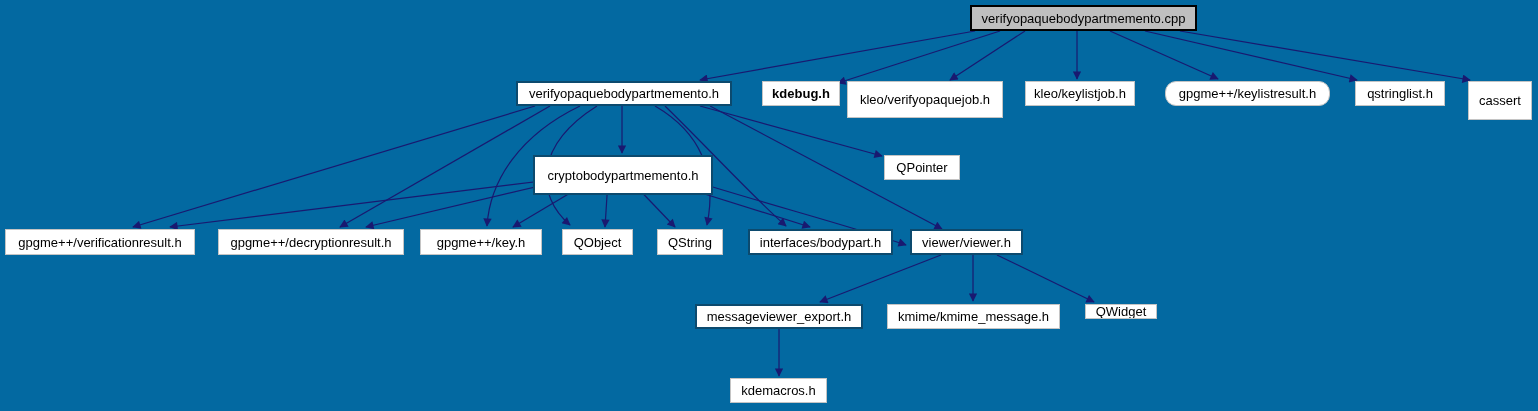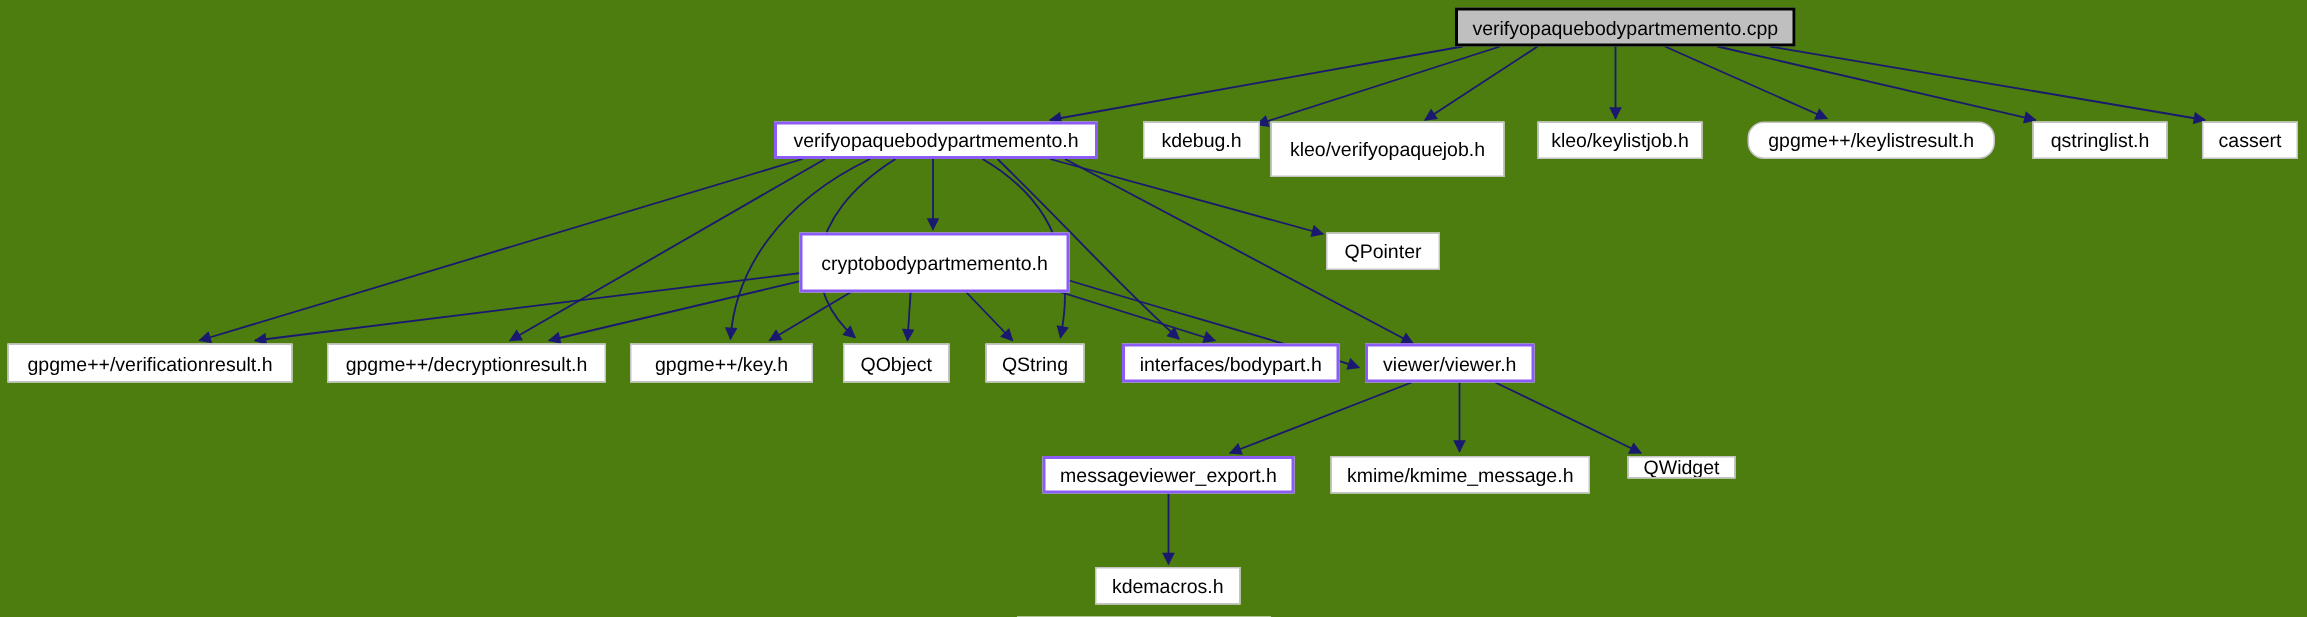--- a/index.html
+++ b/index.html
@@ -1,37 +1,37 @@
 <!DOCTYPE html>
 <html><head>
 <meta charset="utf-8">
 <style>
   html,body{margin:0;padding:0;background:#ffffff;}
   .canvas{
     position:relative;
     width:1538px;height:411px;
-    background:#4d7c0f;
+    background:#0369a1;
     font-family:"Liberation Sans","DejaVu Sans",sans-serif;
     overflow:hidden;
   }
   #edge-layer{position:absolute;left:0;top:0;width:1538px;height:411px;}
   .edge{fill:none;stroke:#191970;stroke-width:1.2px;}
   .node{
     position:absolute;
     box-sizing:border-box;
     display:flex;align-items:center;justify-content:center;
     background:#ffffff;
     color:#000000;
     font-size:13px;
     line-height:1;
     white-space:nowrap;
     overflow:hidden;
   }
   .node.plain{border:1px solid #c4c4c4;}
-  .node.linked{border:2px solid #8b5cf6;}
+  .node.linked{border:2px solid #0c4a6e;}
   .node.root{border:2px solid #000000;background:#bfbfbf;}
 </style>
 </head>
 <body>
 
 <div class="canvas">
   <svg id="edge-layer" xmlns="http://www.w3.org/2000/svg" viewBox="0 0 1538 411">
     <defs>
       <marker id="arrow" viewBox="0 0 10 10" refX="9" refY="5" markerWidth="9" markerHeight="7" orient="auto">
         <path d="M0,0 L10,5 L0,10 z" fill="#191970"></path>
@@ -63,26 +63,26 @@
         <path d="M690,180 C770,205 850,226 906,245" class="edge" marker-end="url(#arrow)"></path>
         <path d="M941,255 L820,302" class="edge" marker-end="url(#arrow)"></path>
         <path d="M973,255 L973,301" class="edge" marker-end="url(#arrow)"></path>
         <path d="M997,255 L1094,302" class="edge" marker-end="url(#arrow)"></path>
         <path d="M779,329 L779,376" class="edge" marker-end="url(#arrow)"></path>
       </g>
   </svg>
   <div id="node-layer">
       <div class="node root" style="left: 970px; top: 5px; width: 227px; height: 26px;">verifyopaquebodypartmemento.cpp</div>
       <div class="node linked" style="left: 516px; top: 81px; width: 216px; height: 25px;">verifyopaquebodypartmemento.h</div>
-      <div class="node plain" style="left: 762px; top: 81px; width: 78px; height: 25px;">kdebug.h</div>
+      <div class="node plain" style="left: 762px; top: 81px; width: 78px; height: 25px; font-weight: bold;">kdebug.h</div>
       <div class="node plain" style="left: 847px; top: 81px; width: 156px; height: 37px;">kleo/verifyopaquejob.h</div>
       <div class="node plain" style="left: 1025px; top: 81px; width: 110px; height: 25px;">kleo/keylistjob.h</div>
       <div class="node plain" style="left: 1165px; top: 81px; width: 165px; height: 25px; border-radius: 11px;">gpgme++/keylistresult.h</div>
       <div class="node plain" style="left: 1355px; top: 81px; width: 90px; height: 25px;">qstringlist.h</div>
-      <div class="node plain" style="left: 1468px; top: 81px; width: 64px; height: 25px;">cassert</div>
+      <div class="node plain" style="left: 1468px; top: 81px; width: 64px; height: 39px;">cassert</div>
       <div class="node linked" style="left: 533px; top: 155px; width: 180px; height: 40px;">cryptobodypartmemento.h</div>
       <div class="node plain" style="left: 884px; top: 155px; width: 76px; height: 25px;">QPointer</div>
       <div class="node plain" style="left: 5px; top: 229px; width: 190px; height: 26px;">gpgme++/verificationresult.h</div>
       <div class="node plain" style="left: 218px; top: 229px; width: 186px; height: 26px;">gpgme++/decryptionresult.h</div>
       <div class="node plain" style="left: 420px; top: 229px; width: 122px; height: 26px;">gpgme++/key.h</div>
       <div class="node plain" style="left: 562px; top: 229px; width: 71px; height: 26px;">QObject</div>
       <div class="node plain" style="left: 657px; top: 229px; width: 66px; height: 26px;">QString</div>
       <div class="node linked" style="left: 748px; top: 229px; width: 145px; height: 26px;">interfaces/bodypart.h</div>
       <div class="node linked" style="left: 910px; top: 229px; width: 113px; height: 26px;">viewer/viewer.h</div>
       <div class="node linked" style="left: 695px; top: 304px; width: 168px; height: 25px;">messageviewer_export.h</div>

